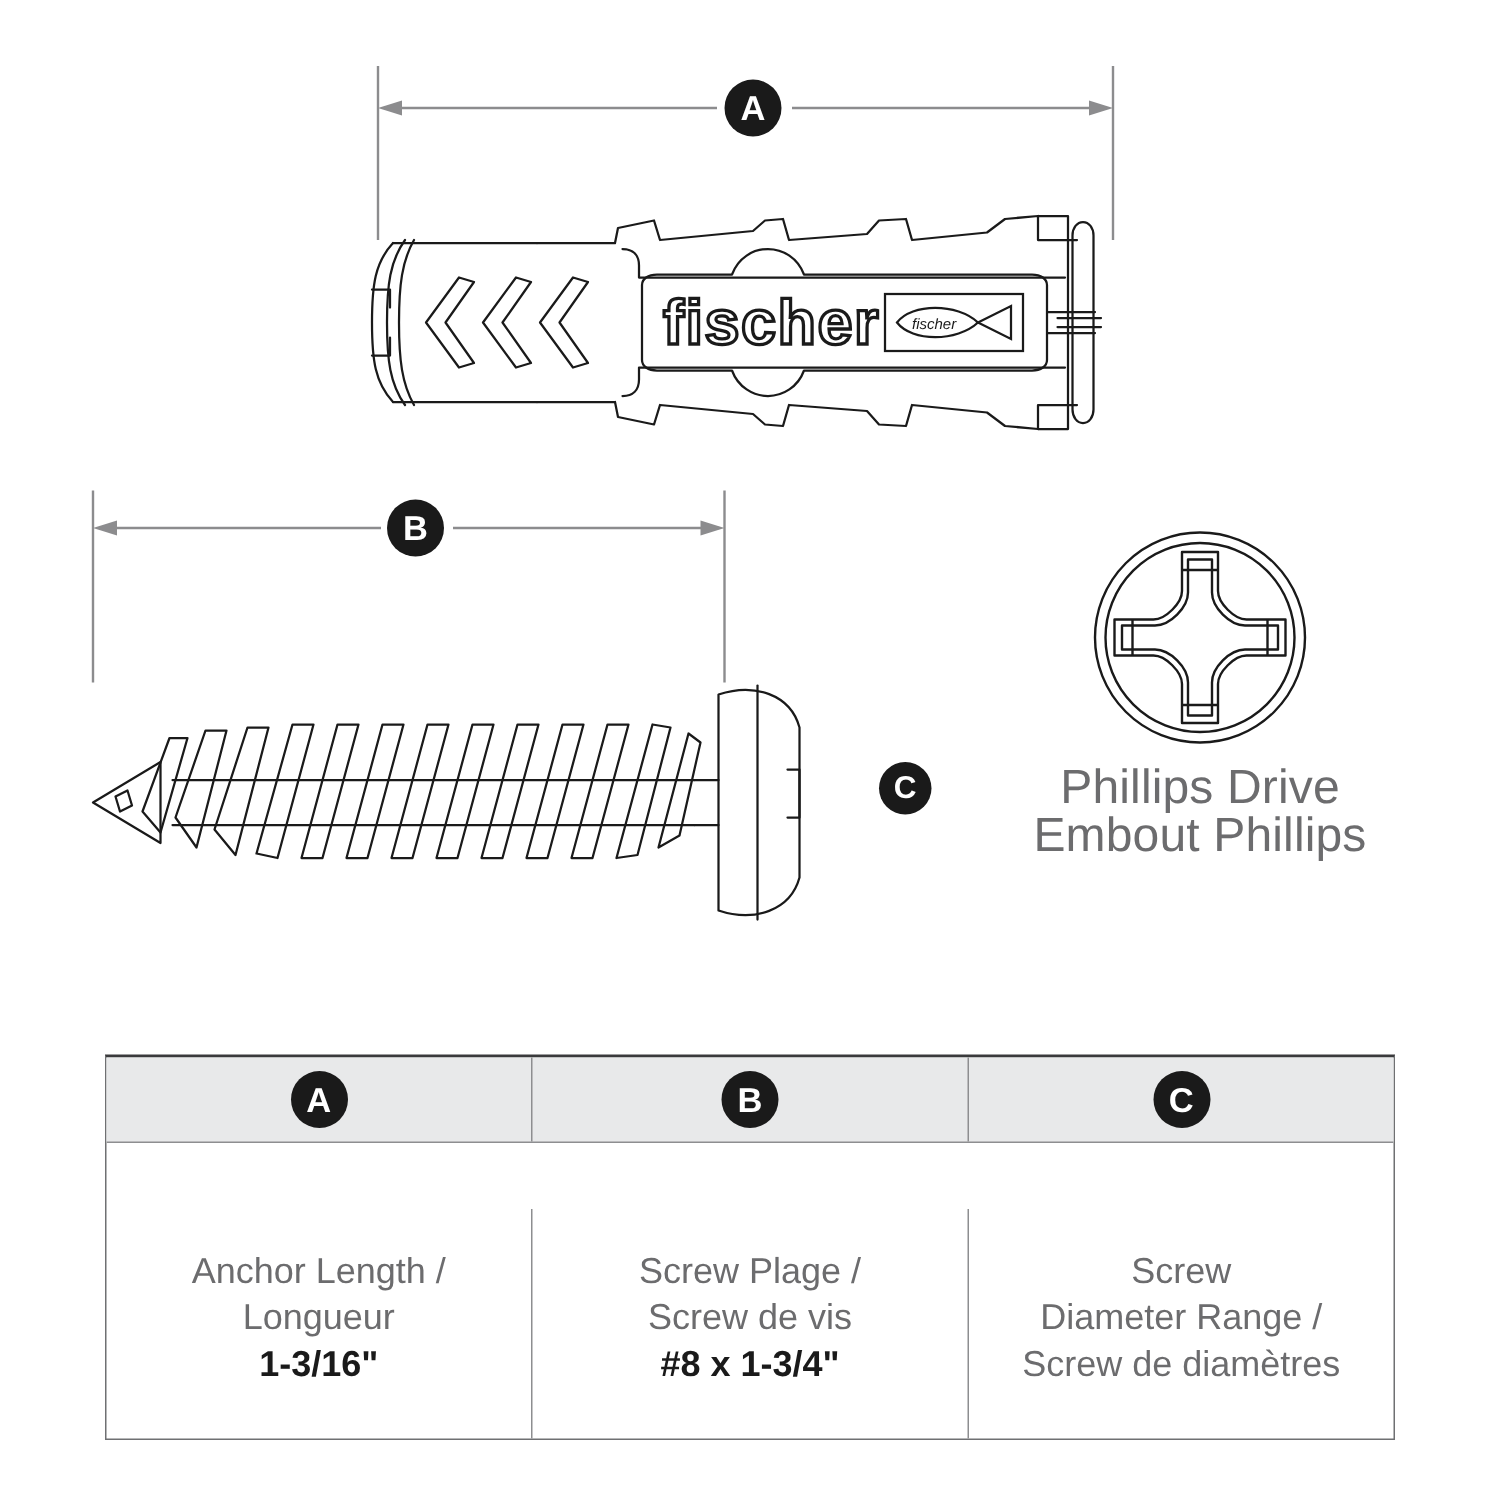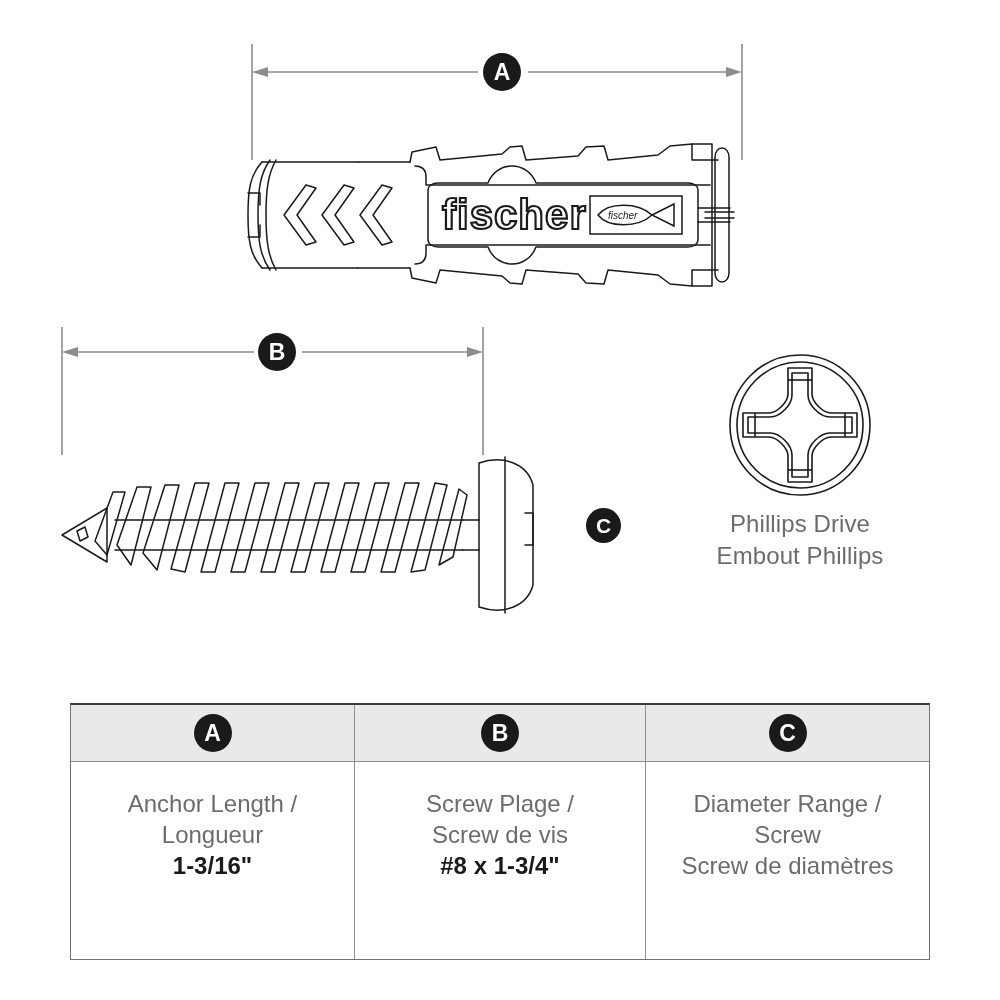--- a/index.html
+++ b/index.html
@@ -54,21 +54,21 @@
     margin: 0 auto;
   }
 
   
   #drive-caption {
     position: absolute;
     left: 650px;
     top: 508px;
     width: 300px;
     text-align: center;
-    font-size: 24px;
+    font-size: 32px;
     line-height: 32px;
     color: #6c6c6e;
     letter-spacing: 0.1px;
   }
   #drive-caption div { white-space: nowrap; }
 
   
   #spec-table {
     position: absolute;
     left: 70px;
@@ -85,20 +85,21 @@
   #table-head {
     display: flex;
     height: 56px;
     background: #e8e9ea;
     border-bottom: 1px solid #8d8e90;
     flex: 0 0 auto;
   }
   #table-body {
     display: flex;
     flex: 1 1 auto;
+    margin-top: 44px;
   }
   .col-a { width: 284px; flex: 0 0 284px; }
   .col-b { width: 291px; flex: 0 0 291px; }
   .col-c { flex: 1 1 auto; }
 
   #table-head .hcell,
   #table-body .bcell {
     box-sizing: border-box;
     position: relative;
   }
@@ -326,21 +327,21 @@
         <div class="cell-value">1-3/16"</div>
       </div>
 
       <div class="bcell col-b">
         <div class="cell-line">Screw Plage /</div>
         <div class="cell-line">Screw de vis</div>
         <div class="cell-value">#8 x 1-3/4"</div>
       </div>
 
       <div class="bcell col-c">
+        <div class="cell-line">Screw</div>
         <div class="cell-line">Diameter Range /</div>
-        <div class="cell-line">Screw</div>
         <div class="cell-line">Screw de diamètres</div>
       </div>
 
     </div>
   </div>
 
 </div>
 
 </body></html>

